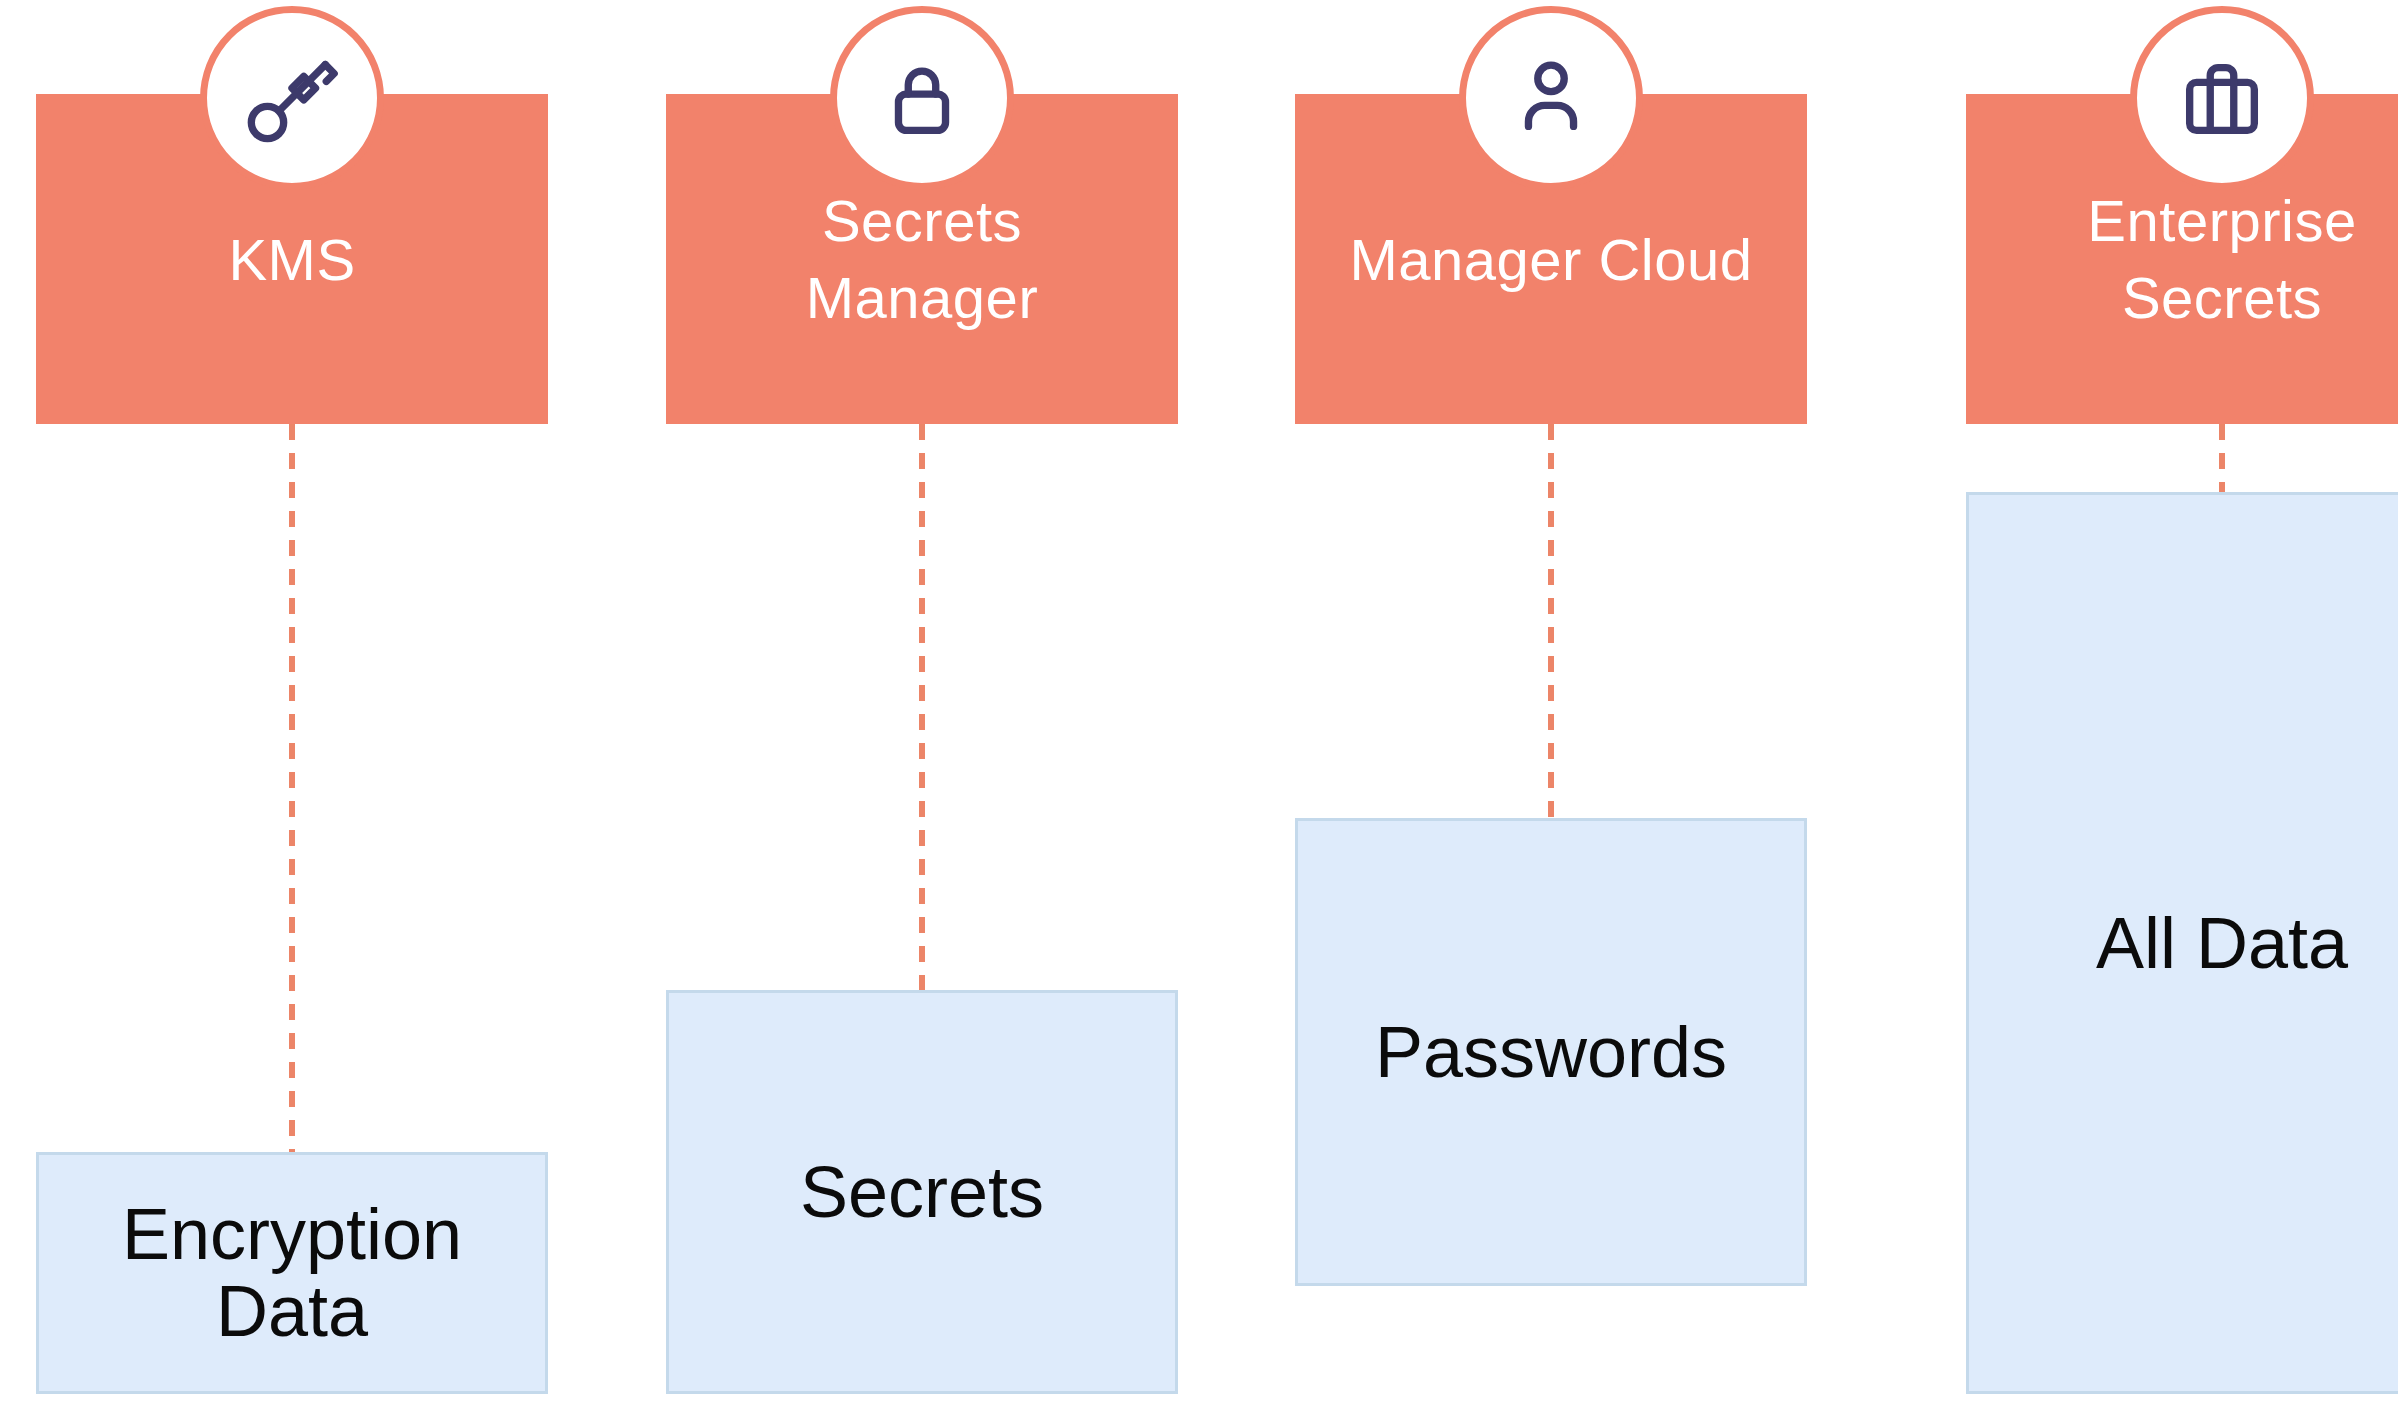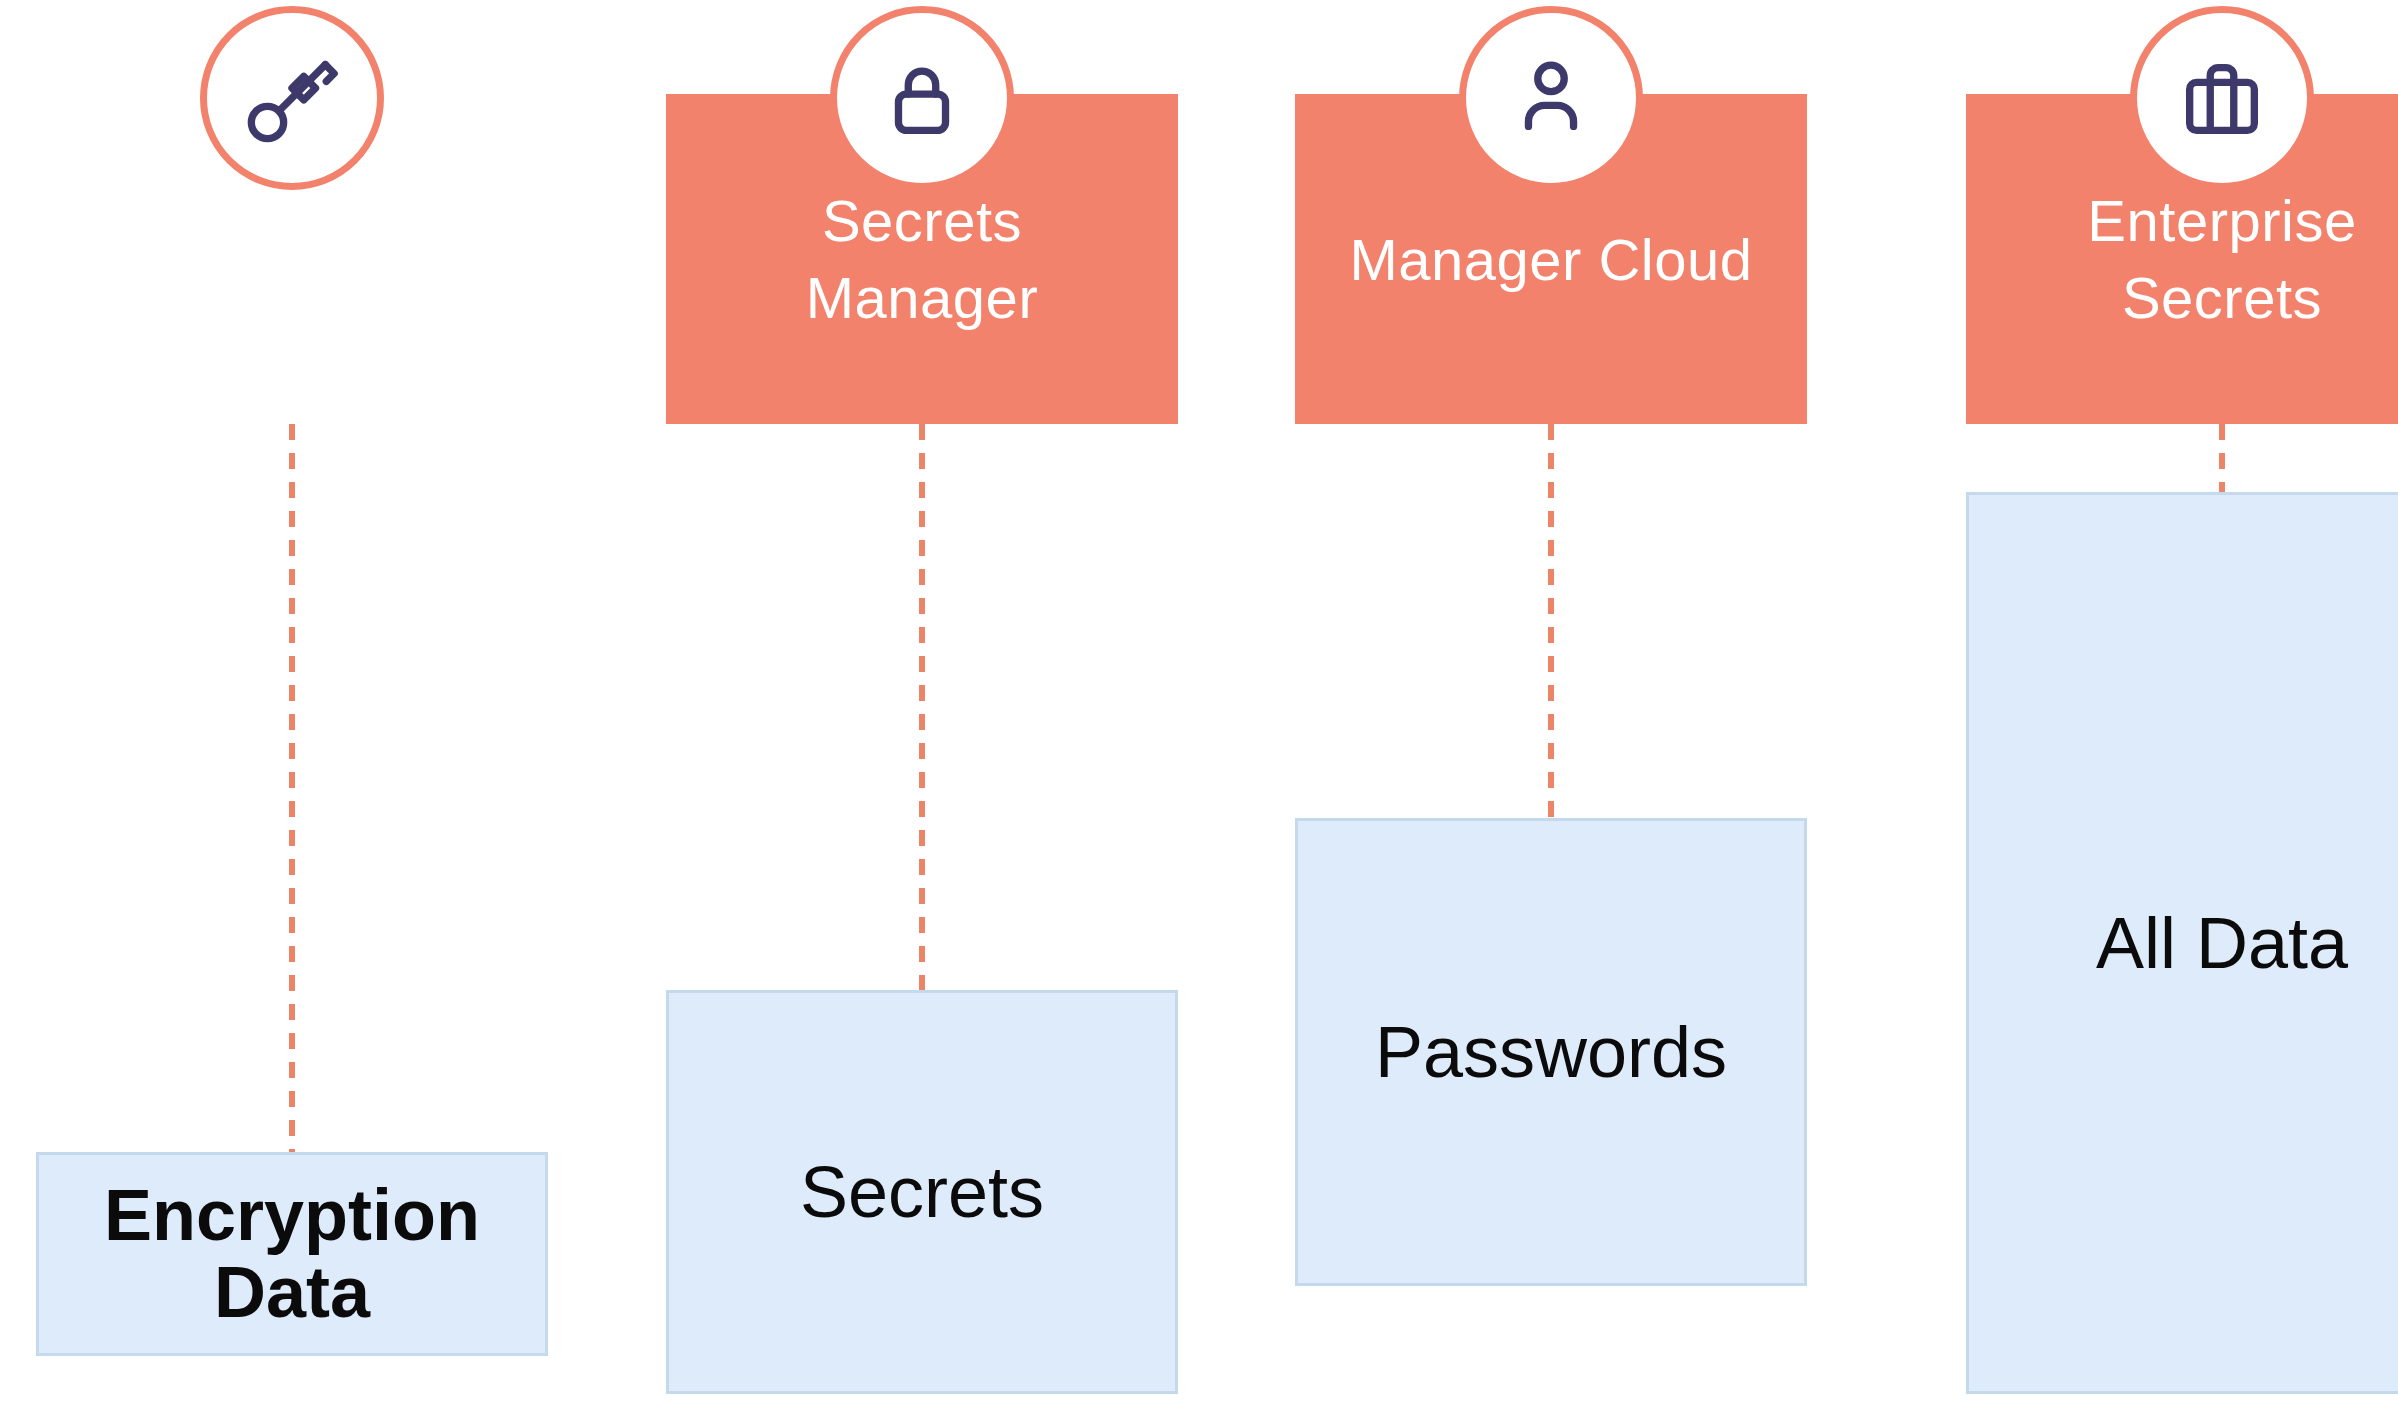--- a/index.html
+++ b/index.html
@@ -123,27 +123,32 @@
   <symbol id="briefcase-icon" viewBox="0 0 100 100">
     <rect x="17" y="34" width="66" height="49" rx="7"></rect>
     <path d="M38,34 V27 a8,8 0 0 1 8,-8 h8 a8,8 0 0 1 8,8 v7"></path>
     <line x1="38" y1="34" x2="38" y2="83"></line>
     <line x1="62" y1="34" x2="62" y2="83"></line>
   </symbol>
 </svg>
 
 <div id="canvas">
   <div class="column" style="left: 36px;">
+    <div class="service-box">
+      <div class="service-label">
+          <div>KMS</div>
+        </div>
+    </div>
     <div class="icon-badge">
       <svg viewBox="0 0 100 100">
           <use href="#key-icon"></use>
         </svg>
     </div>
     <div class="connector" style="height: 728px;"></div>
-    <div class="data-box" style="top: 1152px; height: 204px; font-weight: bold;">
+    <div class="data-box" style="top: 1152px; height: 242px;">
       <div class="data-label">
           <div>Encryption</div>
           <div>Data</div>
         </div>
     </div>
   </div>
 
   <div class="column" style="left: 666px;">
     <div class="service-box">
       <div class="service-label">

